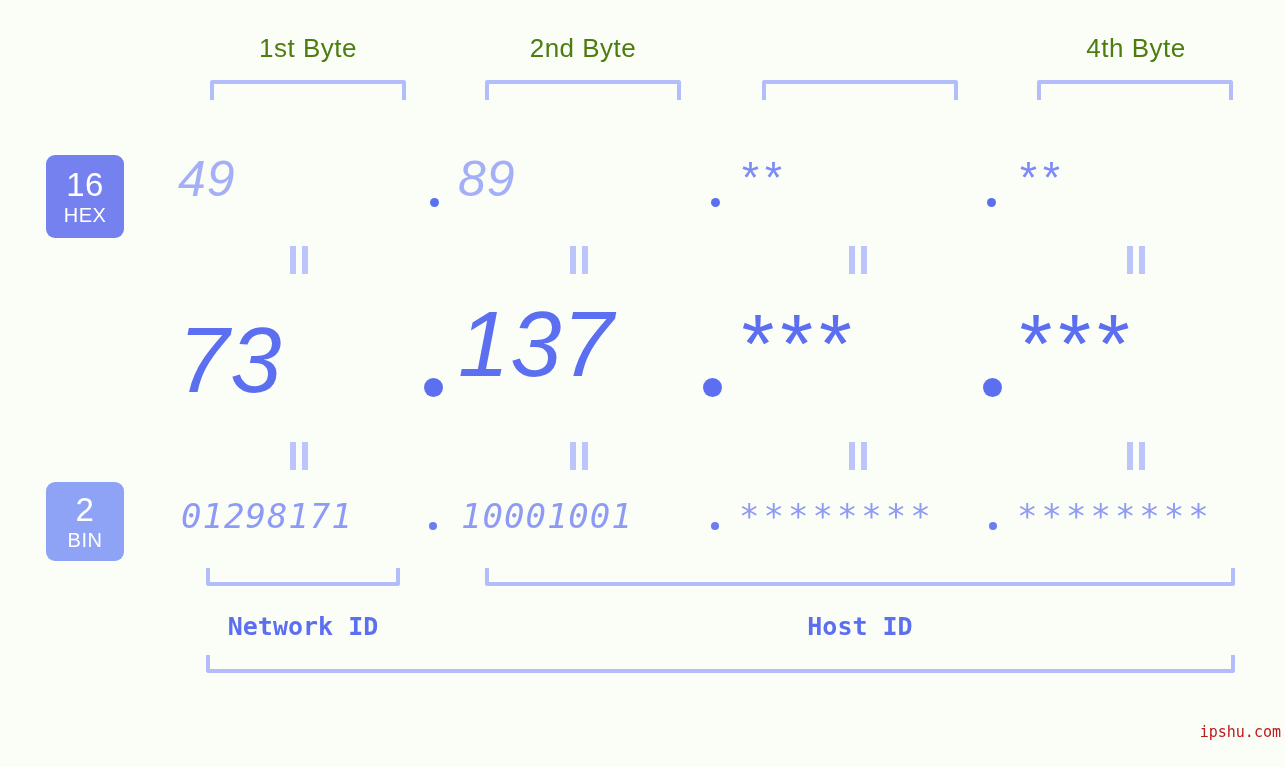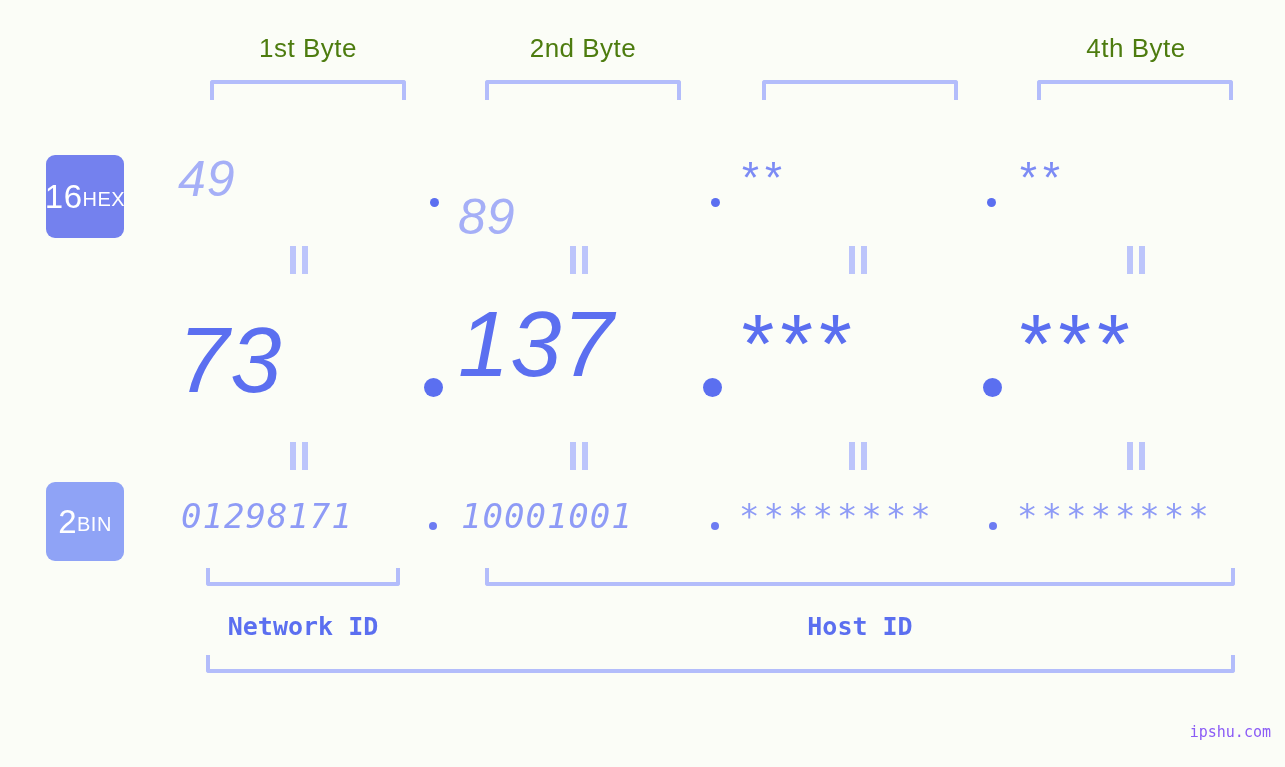--- a/index.html
+++ b/index.html
@@ -52,20 +52,21 @@
 
   
   .badge {
     position: absolute;
     left: 46px;
     width: 78px;
     border-radius: 9px;
     color: #ffffff;
     text-align: center;
     display: flex;
+    flex-direction: column;
     justify-content: center;
     align-items: center;
     line-height: 1;
   }
   .badge .num {
     font-size: 33px;
     font-weight: 400;
     letter-spacing: 0.5px;
   }
   .badge .lbl {
@@ -151,25 +152,25 @@
     color: #5b6ff0;
     white-space: nowrap;
     font-weight: bold;
   }
   .section-label.id    { font-size: 25px; }
   .section-label.class { font-size: 34px; }
 
   
   .watermark {
     position: absolute;
-    right: 14px;
+    right: 4px;
     bottom: 26px;
     font-family: "DejaVu Sans Mono", monospace;
     font-size: 15px;
-    color: #8b5cf6;
+    color: #b91c1c;
     letter-spacing: 0px;
   }
 </style>
 </head>
 <body>
 
 <div class="stage">
 
   <div class="byte-header" style="left:188px;">1st Byte</div>
   <div class="byte-header" style="left:463px;">2nd Byte</div>
@@ -184,21 +185,21 @@
     <span class="num">16</span>
     <span class="lbl">HEX</span>
   </div>
   <div class="badge" style="top:482px; height:79px; background:#8fa3f6;">
     <span class="num">2</span>
     <span class="lbl">BIN</span>
   </div>
 
   <div class="row-hex">
     <div class="val" style="left:178px; top:150px;">49</div>
-    <div class="val" style="left:458px; top:150px;margin-top:38px;">89</div>
+    <div class="val" style="left:458px; top:150px;">89</div>
     <div class="val stars" style="left:740px; top:153px;">**</div>
     <div class="val stars" style="left:1018px; top:153px;">**</div>
 
     <div class="dot small" style="left:430px; top:198px;"></div>
     <div class="dot small" style="left:711px; top:198px;"></div>
     <div class="dot small" style="left:987px; top:198px;"></div>
   </div>
 
   <div class="eq" style="left:290px;  top:246px;">
       <i></i>

